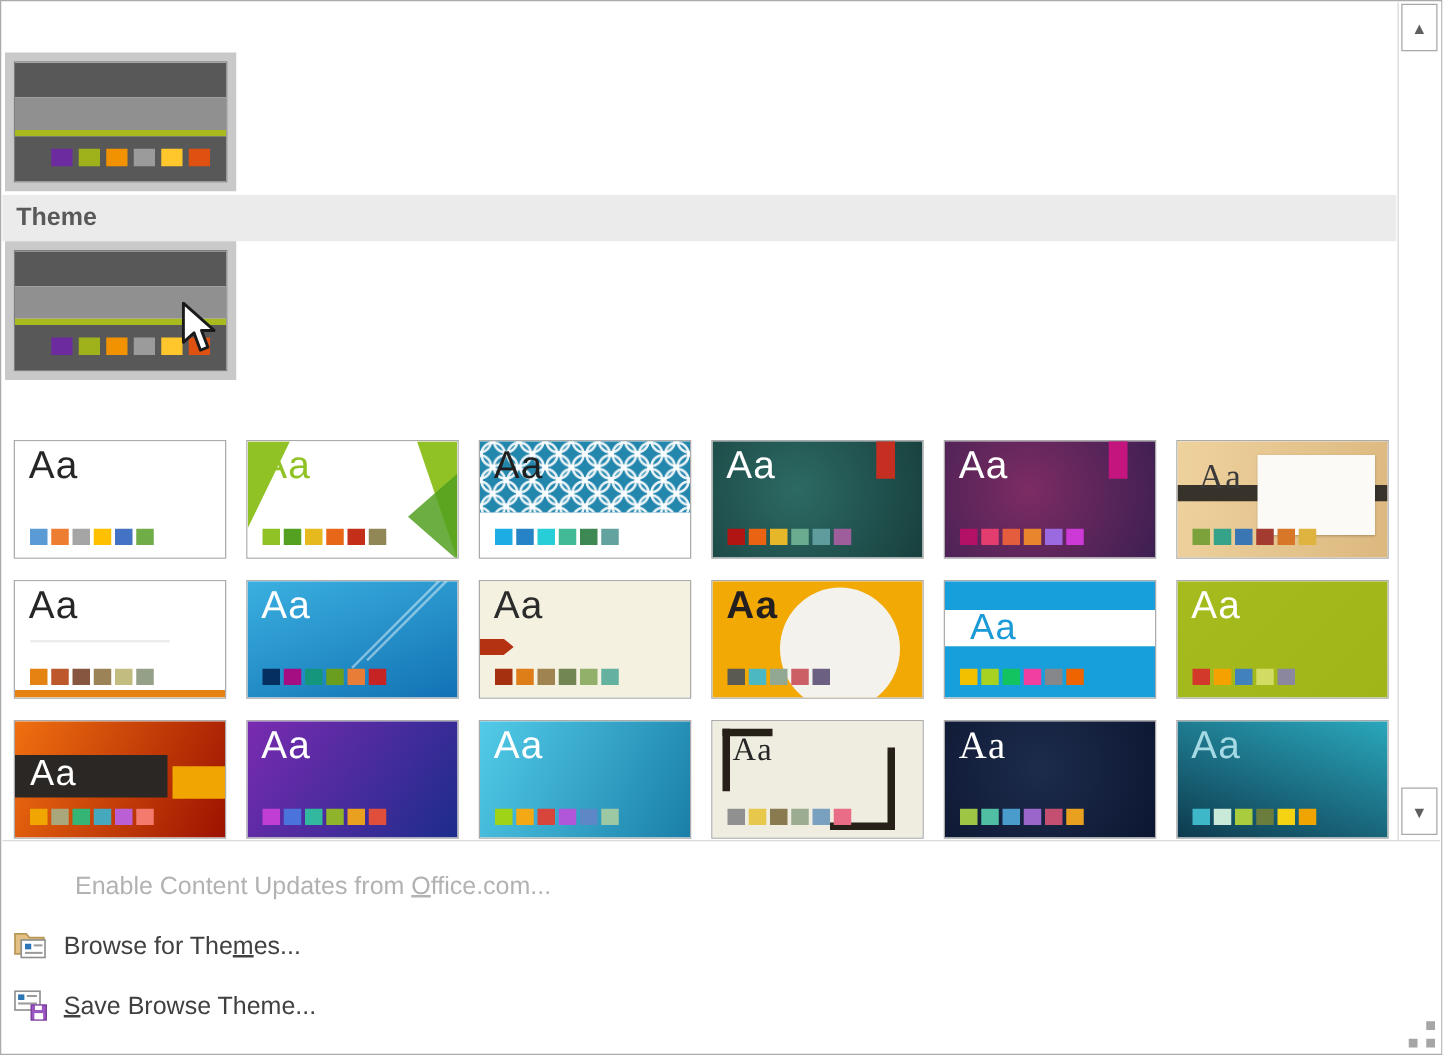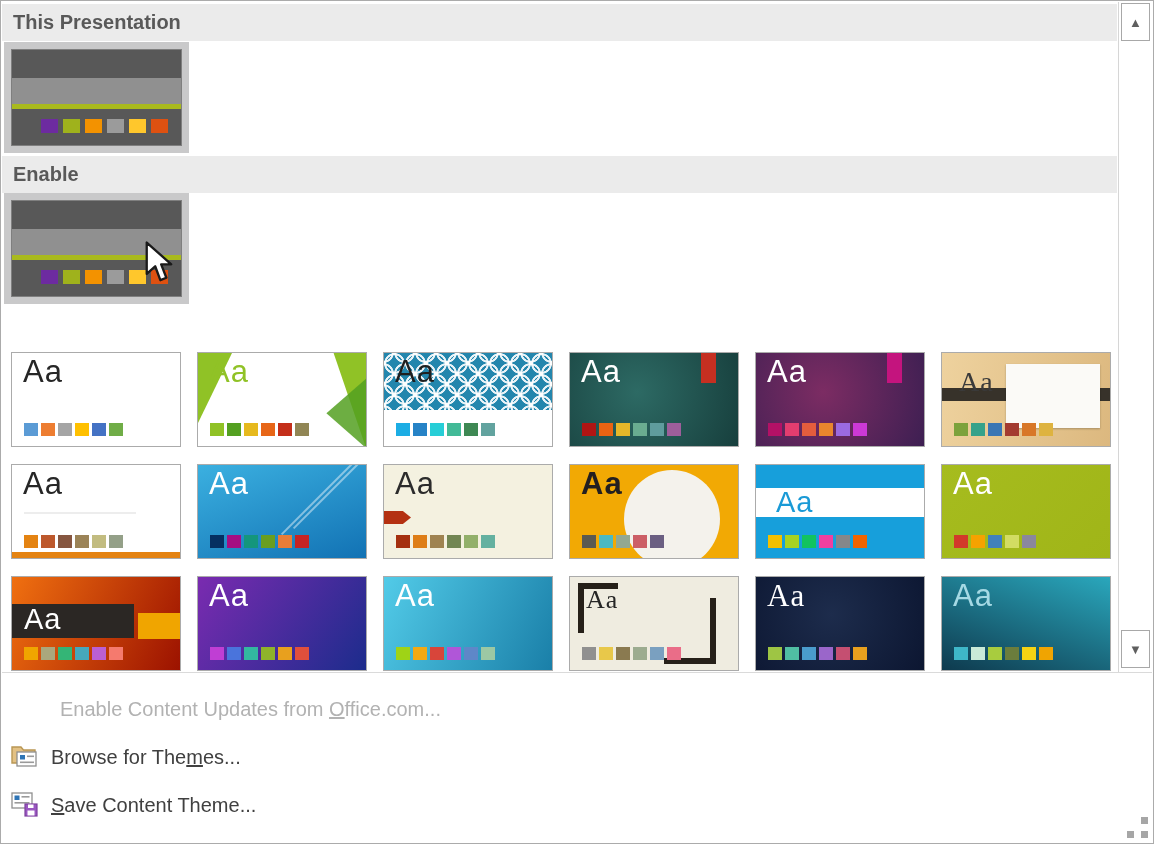--- a/index.html
+++ b/index.html
@@ -77,40 +77,39 @@
   #mi-1 .mi-label,#mi-2 .mi-label{margin-left:9px;}
   .grip{position:absolute;right:5px;bottom:5px;width:21px;height:21px;}
   .grip span{position:absolute;width:7px;height:7px;background:#a6a6a6;}
   .grip .g1{right:0;top:0}.grip .g2{left:0;bottom:0}.grip .g3{right:0;bottom:0}
 </style>
 </head>
 <body>
 
 <div class="popup">
 
-  <div class="sec-hdr" id="hdr-this">This Presentation</div>
   <div class="hl-block" id="sel-block">
       <div class="thumb adworks big">
         <div class="band-top" style="background: rgb(88, 88, 88);"></div>
         <div class="band-mid" style="background: rgb(144, 144, 144);"></div>
         <div class="band-line" style="background: rgb(169, 186, 30);"></div>
         <div class="band-bot" style="background: rgb(88, 88, 88);"></div>
         <div class="aa bold"></div>
         <div class="chips">
           <div class="chip" style="background: rgb(109, 43, 160);"></div>
           <div class="chip" style="background: rgb(159, 178, 28);"></div>
           <div class="chip" style="background: rgb(243, 146, 0);"></div>
           <div class="chip" style="background: rgb(155, 155, 155);"></div>
           <div class="chip" style="background: rgb(255, 199, 44);"></div>
           <div class="chip" style="background: rgb(222, 81, 17);"></div>
         </div>
       </div>
     </div>
 
-  <div class="sec-hdr" id="hdr-custom">Enable</div>
+  <div class="sec-hdr" id="hdr-custom">Theme</div>
   <div class="hl-block" id="custom-block">
       <div class="thumb adworks big">
         <div class="band-top" style="background: rgb(88, 88, 88);"></div>
         <div class="band-mid" style="background: rgb(144, 144, 144);"></div>
         <div class="band-line" style="background: rgb(169, 186, 30);"></div>
         <div class="band-bot" style="background: rgb(88, 88, 88);"></div>
         <div class="aa bold"></div>
         <div class="chips">
           <div class="chip" style="background: rgb(109, 43, 160);"></div>
           <div class="chip" style="background: rgb(159, 178, 28);"></div>
@@ -397,21 +396,21 @@
       <svg width="30" height="28" viewBox="0 0 30 28">
         <rect x="2" y="2" width="20" height="15" fill="#ffffff" stroke="#8f8f8f" stroke-width="1.3"></rect>
         <rect x="4.5" y="4.5" width="5" height="4.5" fill="#2e75b6"></rect>
         <rect x="11.5" y="5" width="8" height="1.6" fill="#9a9a9a"></rect>
         <rect x="4.5" y="11" width="15" height="1.6" fill="#9a9a9a"></rect>
         <rect x="15" y="13" width="12" height="12" fill="#9a57c1" stroke="#7d3f9e" stroke-width="1.2"></rect>
         <rect x="18" y="13.5" width="5.5" height="3.5" fill="#ffffff"></rect>
         <rect x="17.5" y="19.5" width="7" height="5" fill="#ffffff"></rect>
       </svg>
     </span>
-    <span class="mi-label"><span></span><u>S</u><span>ave Content Theme...</span></span>
+    <span class="mi-label"><span></span><u>S</u><span>ave Browse Theme...</span></span>
   </div>
 
   <div class="grip">
     <span class="g1"></span>
       <span class="g2"></span>
       <span class="g3"></span>
   </div>
 </div>
 
 </body></html>

